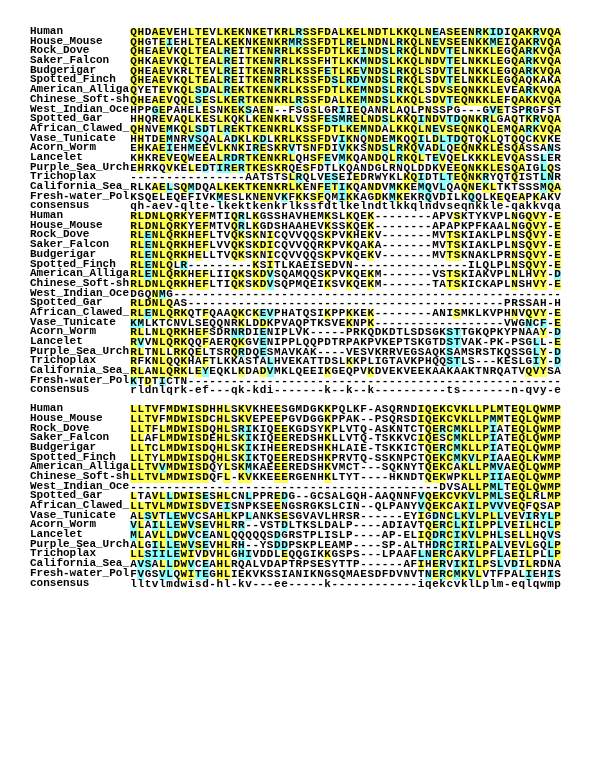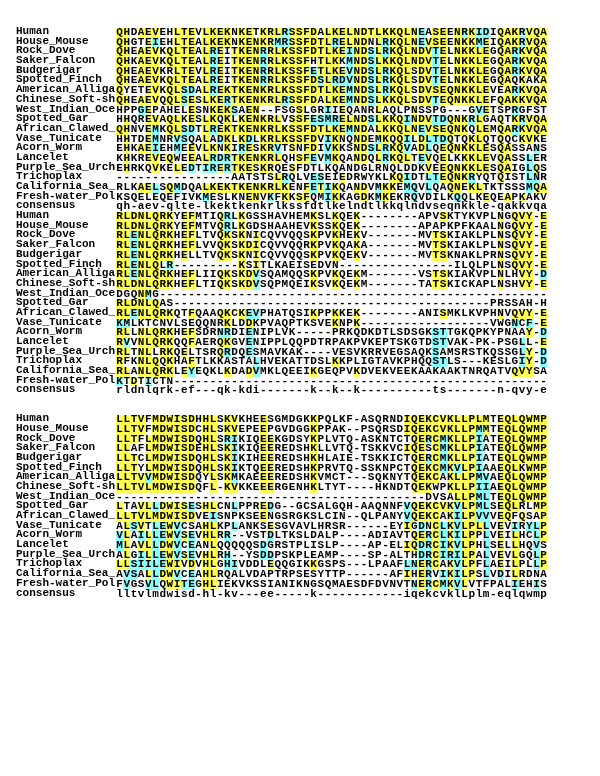--- a/index.html
+++ b/index.html
@@ -1,20 +1,20 @@
 <!DOCTYPE html>
 <html><head>
 <meta charset="utf-8">
 <style>
   html,body{margin:0;padding:0;background:#ffffff;}
   body{width:600px;height:776px;overflow:hidden;}
-  .wrap{padding:27px 0 0 16px;font-family:"Liberation Mono","DejaVu Sans Mono",monospace;font-weight:bold;color:#000;}
+  .wrap{padding:27px 0 0 30px;font-family:"Liberation Mono","DejaVu Sans Mono",monospace;font-weight:bold;color:#000;}
   .block{margin:0;}
   .block + .block{}
-  .block:nth-of-type(3){margin-top:19px;}
+  .block:nth-of-type(3){margin-top:9px;}
   .arow{height:9.7px;line-height:9.7px;white-space:nowrap;}
   .name{display:inline-block;width:100px;font-size:11px;letter-spacing:0;vertical-align:top;overflow:visible;}
   .seq{display:inline-block;vertical-align:top;}
   .seq span{display:inline-block;width:7.2px;height:9.7px;text-align:center;font-size:11px;}
   .m{background:#ffff55;}
   .s{background:#8cffff;}
 </style>
 </head>
 <body>
 

